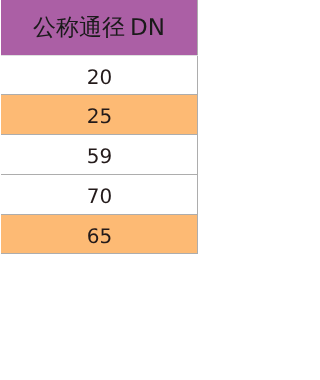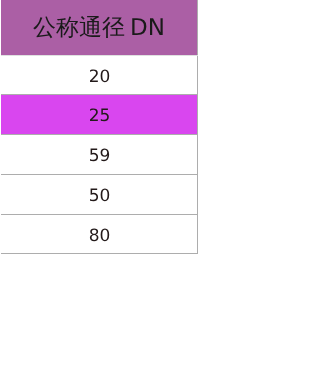--- a/index.html
+++ b/index.html
@@ -42,33 +42,33 @@
     line-height: 54.5px;
   }
   .spec-table thead th span {
     position: relative;
     top: 1px;
     left: 0px;
     display: inline-block;
   }
   .spec-table tbody td {
     height: 38.778px;
-    font-size: 17px;
+    font-size: 20px;
     color: #231a1a;
     line-height: 38.778px;
     vertical-align: middle;
   }
   .spec-table tbody td span {
     position: relative;
     top: 2px;
     left: 0.5px;
     display: inline-block;
   }
   .spec-table tbody tr.odd td { background: #ffffff; }
-  .spec-table tbody tr.even td { background: #d946ef; }
+  .spec-table tbody tr.even td { background: #fdba74; }
 </style>
 </head>
 <body>
 
 <table class="spec-table">
   <thead>
     <tr>
       <th><span>公称通径 DN</span></th>
     </tr>
   </thead>
@@ -76,19 +76,19 @@
       <tr class="odd">
         <td><span>20</span></td>
       </tr>
       <tr class="even">
         <td><span>25</span></td>
       </tr>
       <tr class="odd">
         <td><span>59</span></td>
       </tr>
       <tr class="odd">
-        <td><span>50</span></td>
+        <td><span>70</span></td>
       </tr>
-      <tr class="odd">
-        <td><span>80</span></td>
+      <tr class="even">
+        <td><span>65</span></td>
       </tr>
     </tbody>
 </table>
 
 </body></html>

